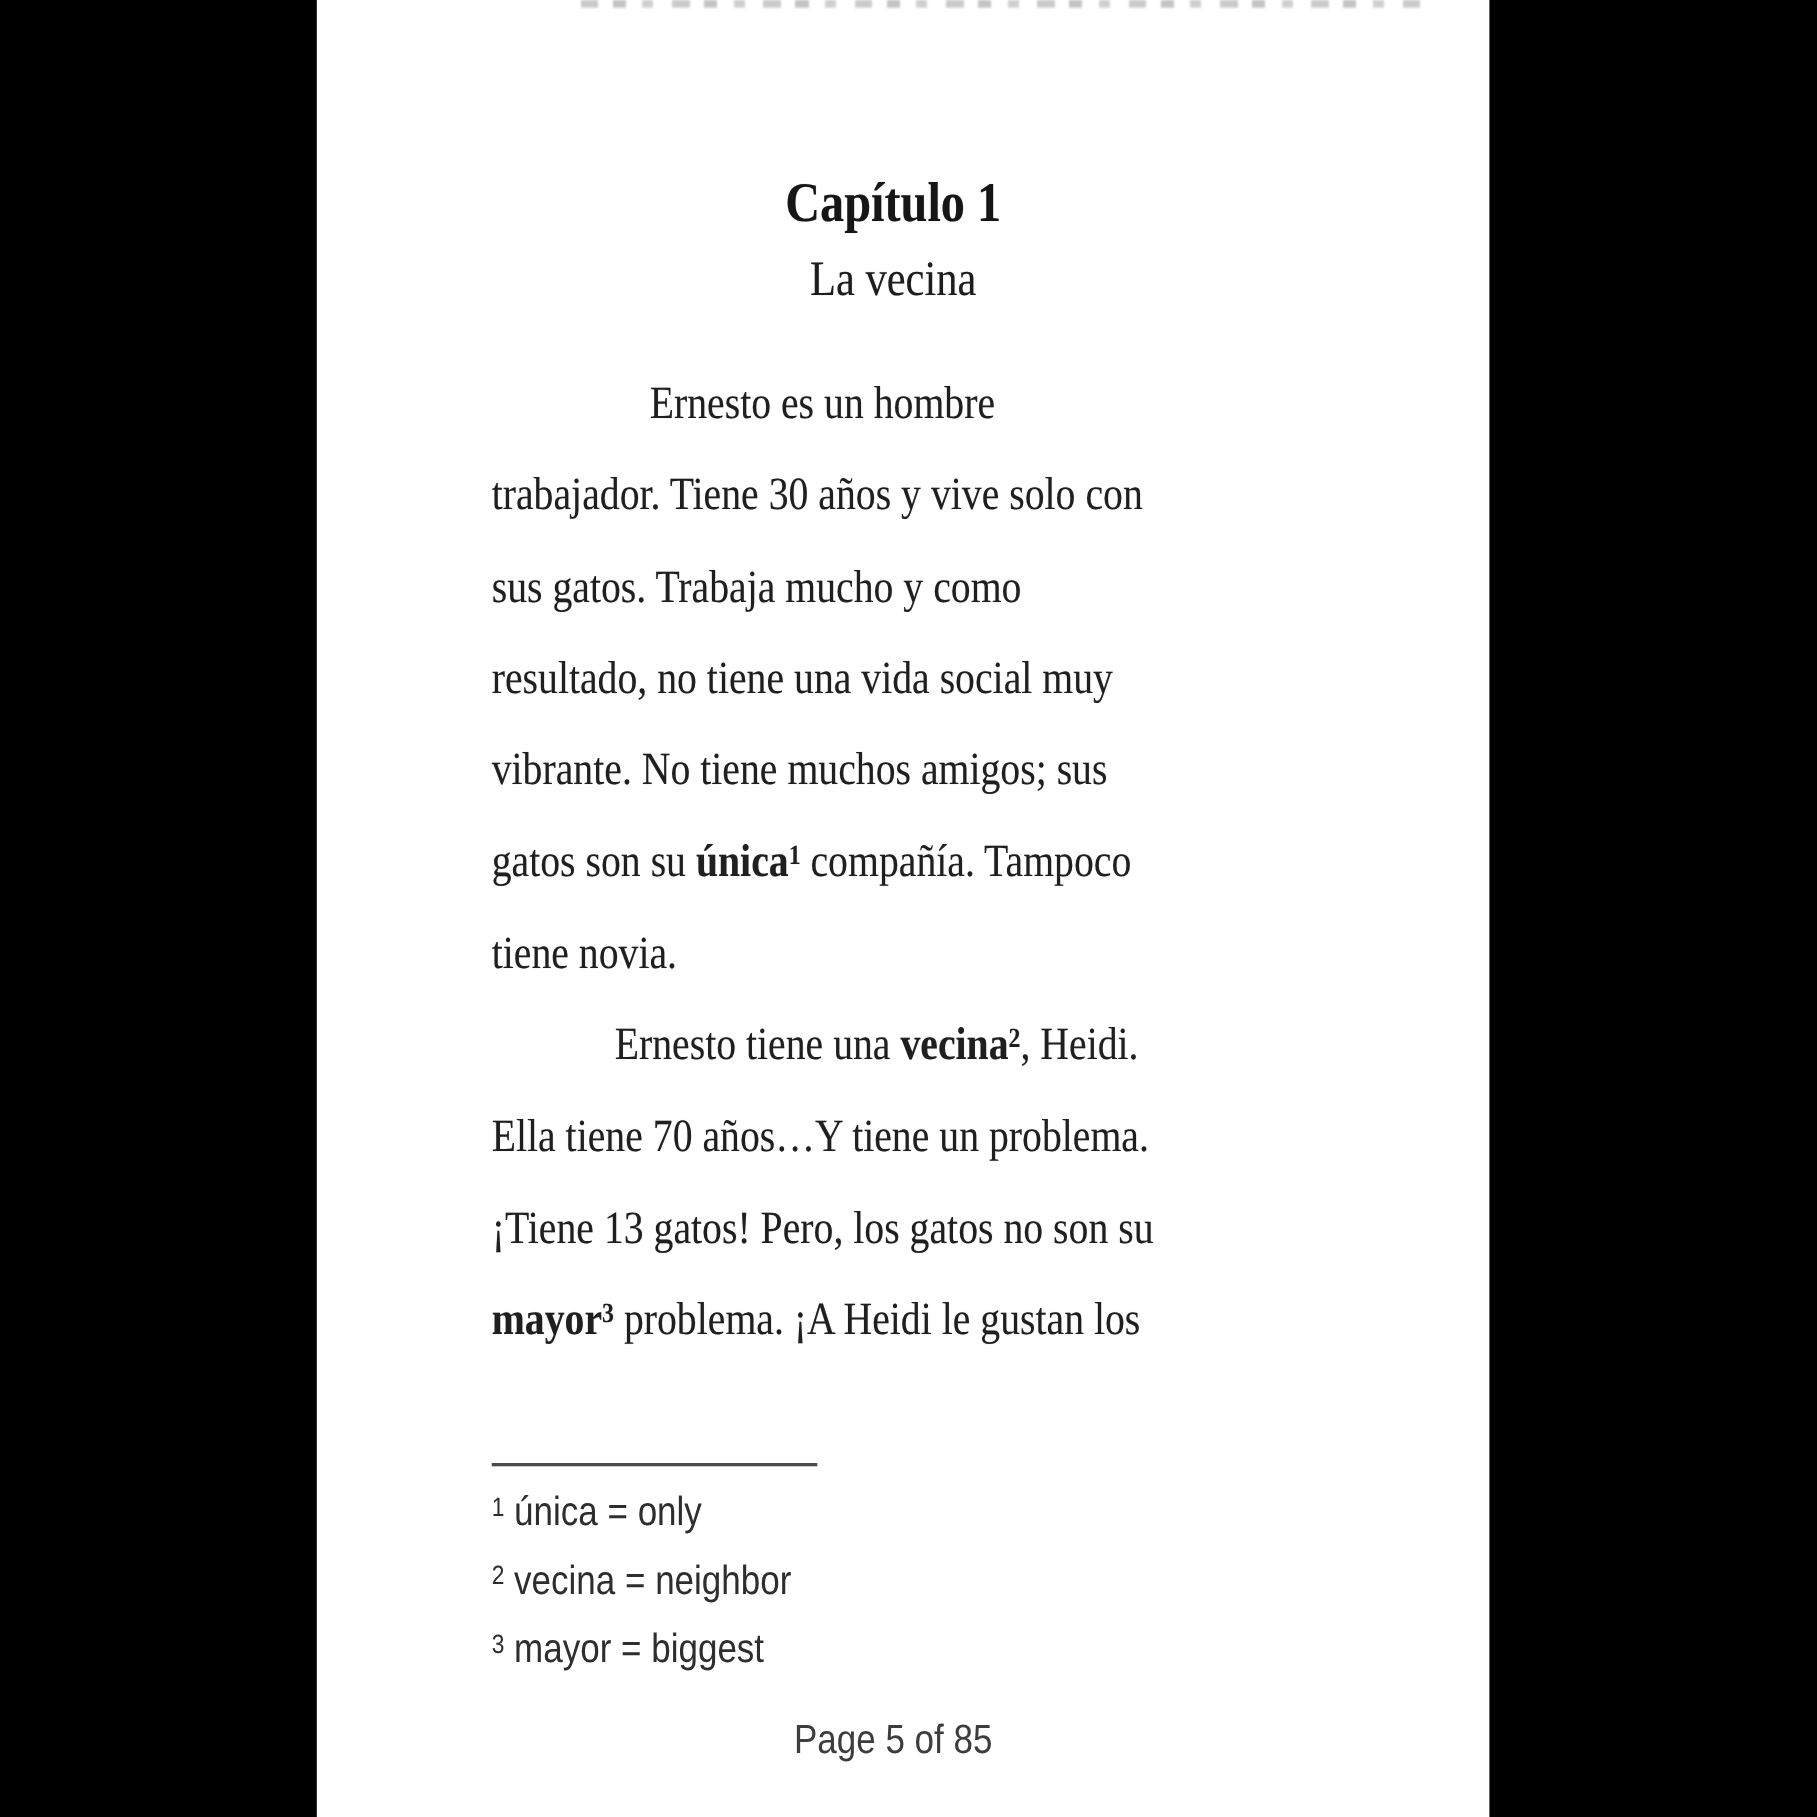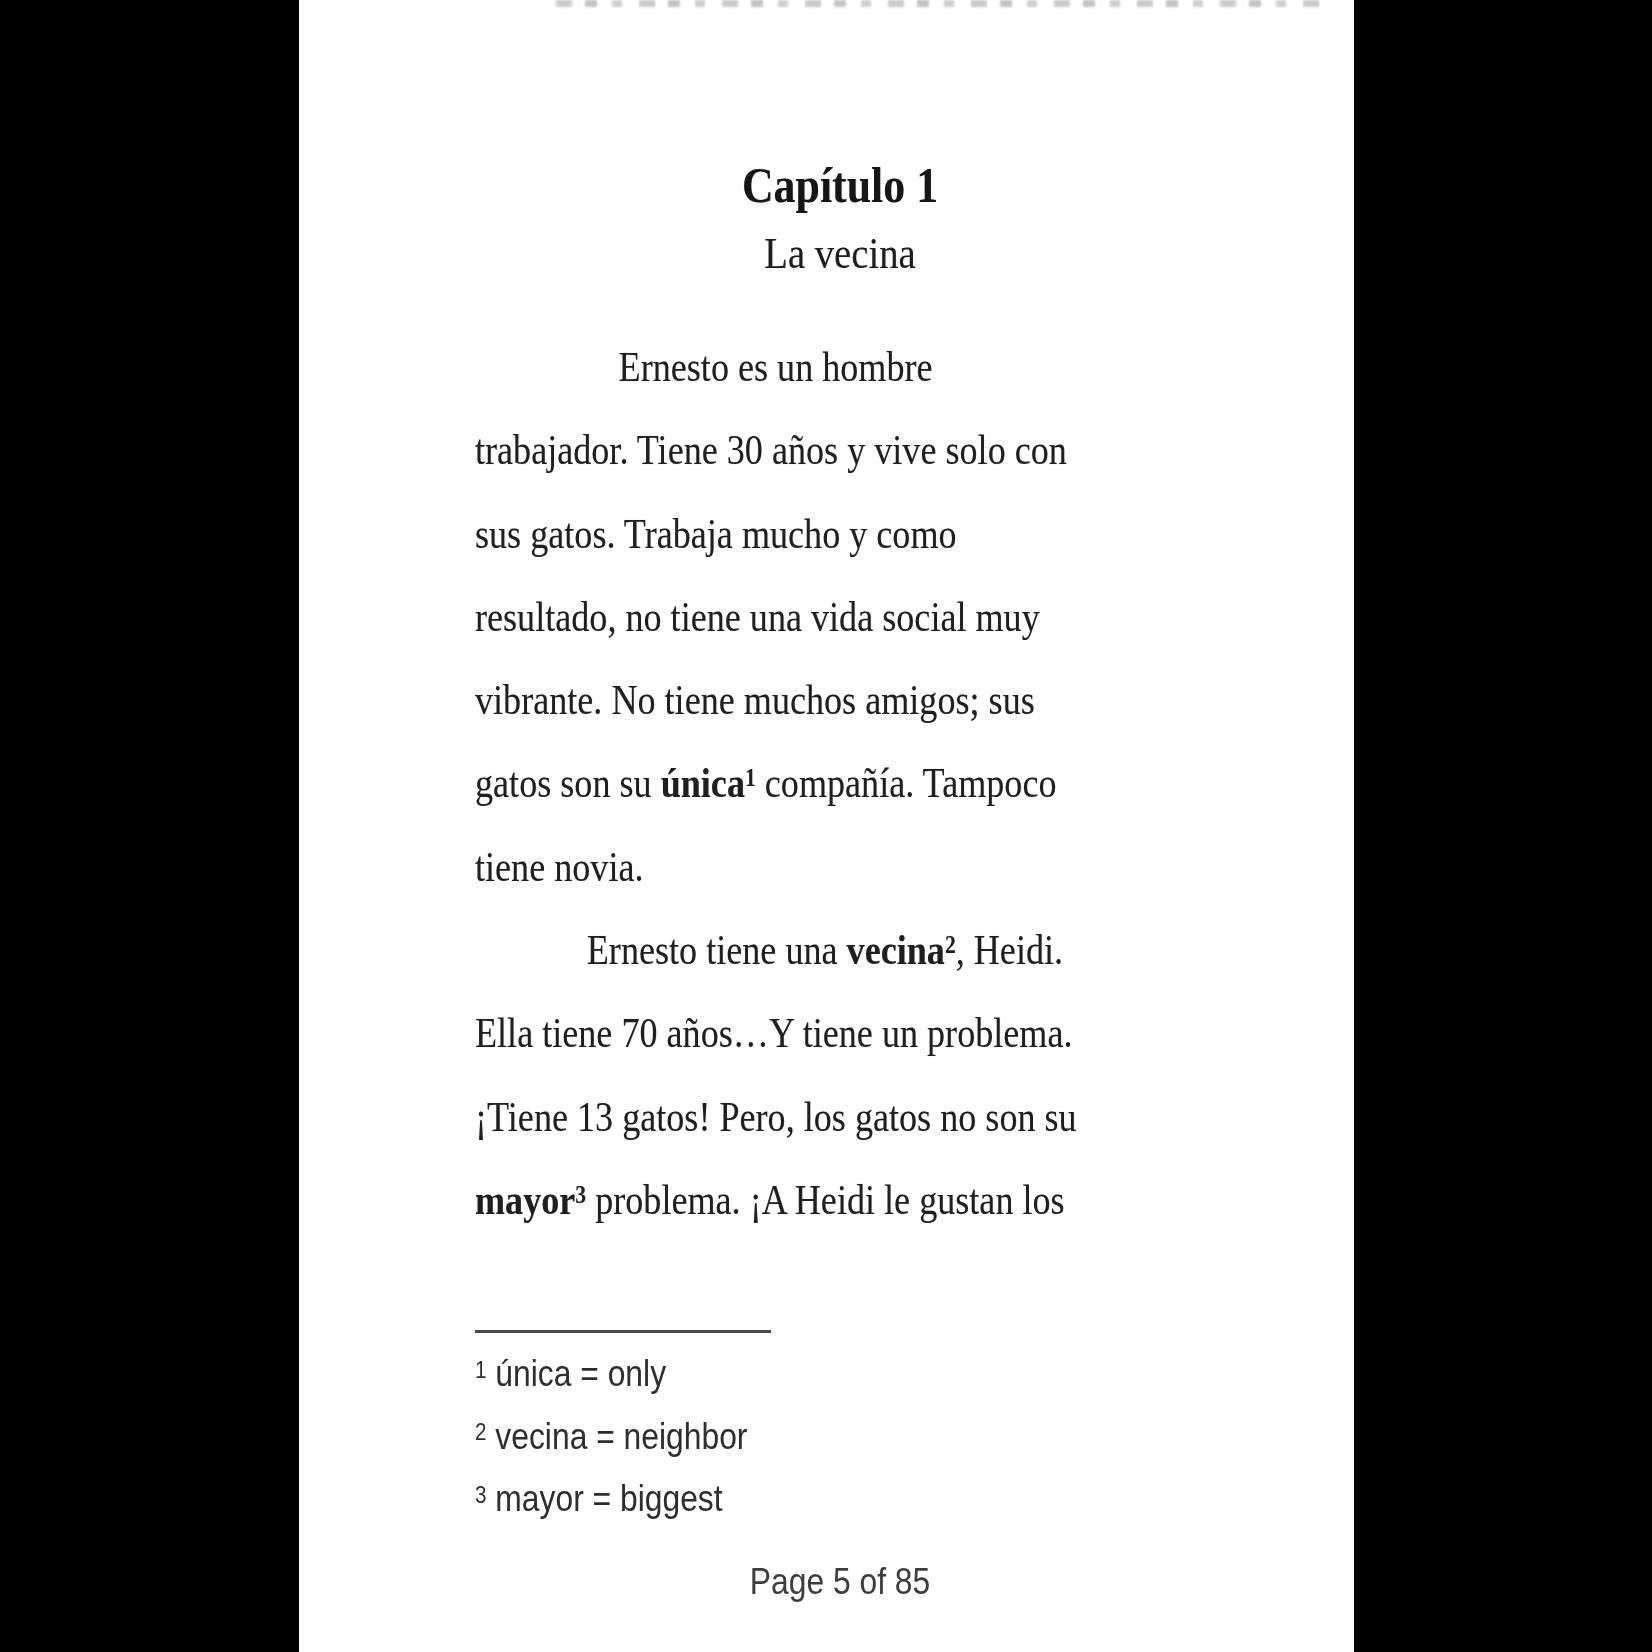--- a/index.html
+++ b/index.html
@@ -10,21 +10,21 @@
     background: #ffffff;
     overflow: hidden;
     font-family: "Liberation Serif", serif;
   }
   .bar { position: absolute; top: 0; height: 100%; background: #000000; }
   .bar.left  { left: 0; width: 299px; }
   .bar.right { left: 1354px; width: 298px; }
 
   .page {
     position: absolute;
-    left: 316px; top: 0;
+    left: 288px; top: 0;
     width: 1009px; height: 100%;
     background: #ffffff;
   }
 
   
   .clipped-header {
     position: absolute;
     left: 240px; top: 0;
     width: 770px; height: 7px;
     background: repeating-linear-gradient(90deg,

